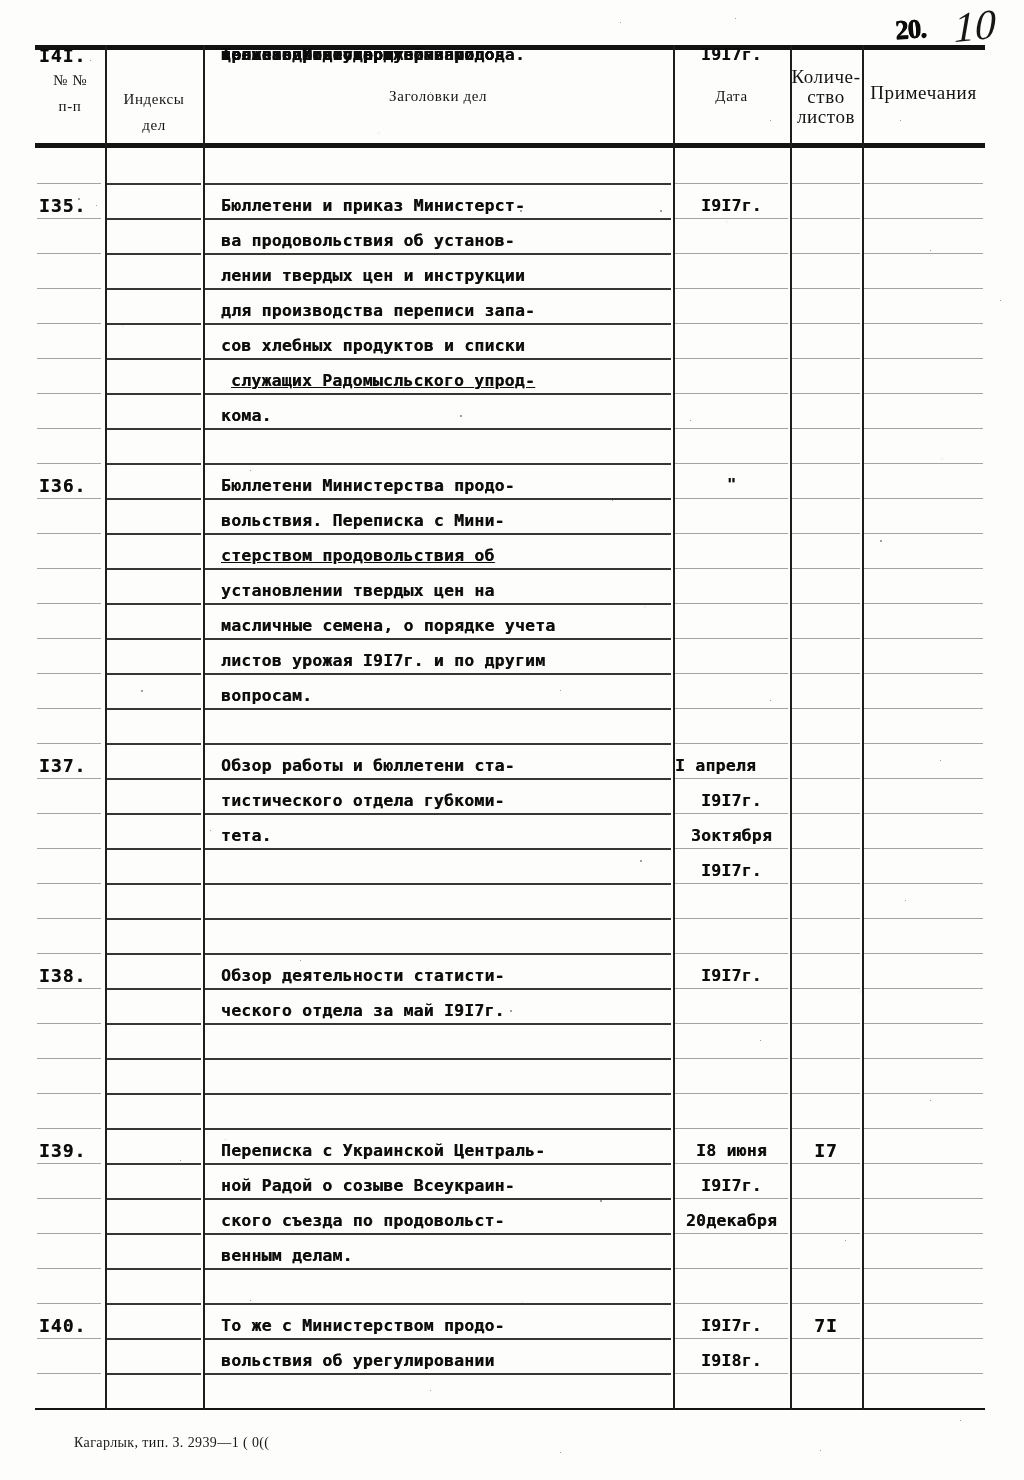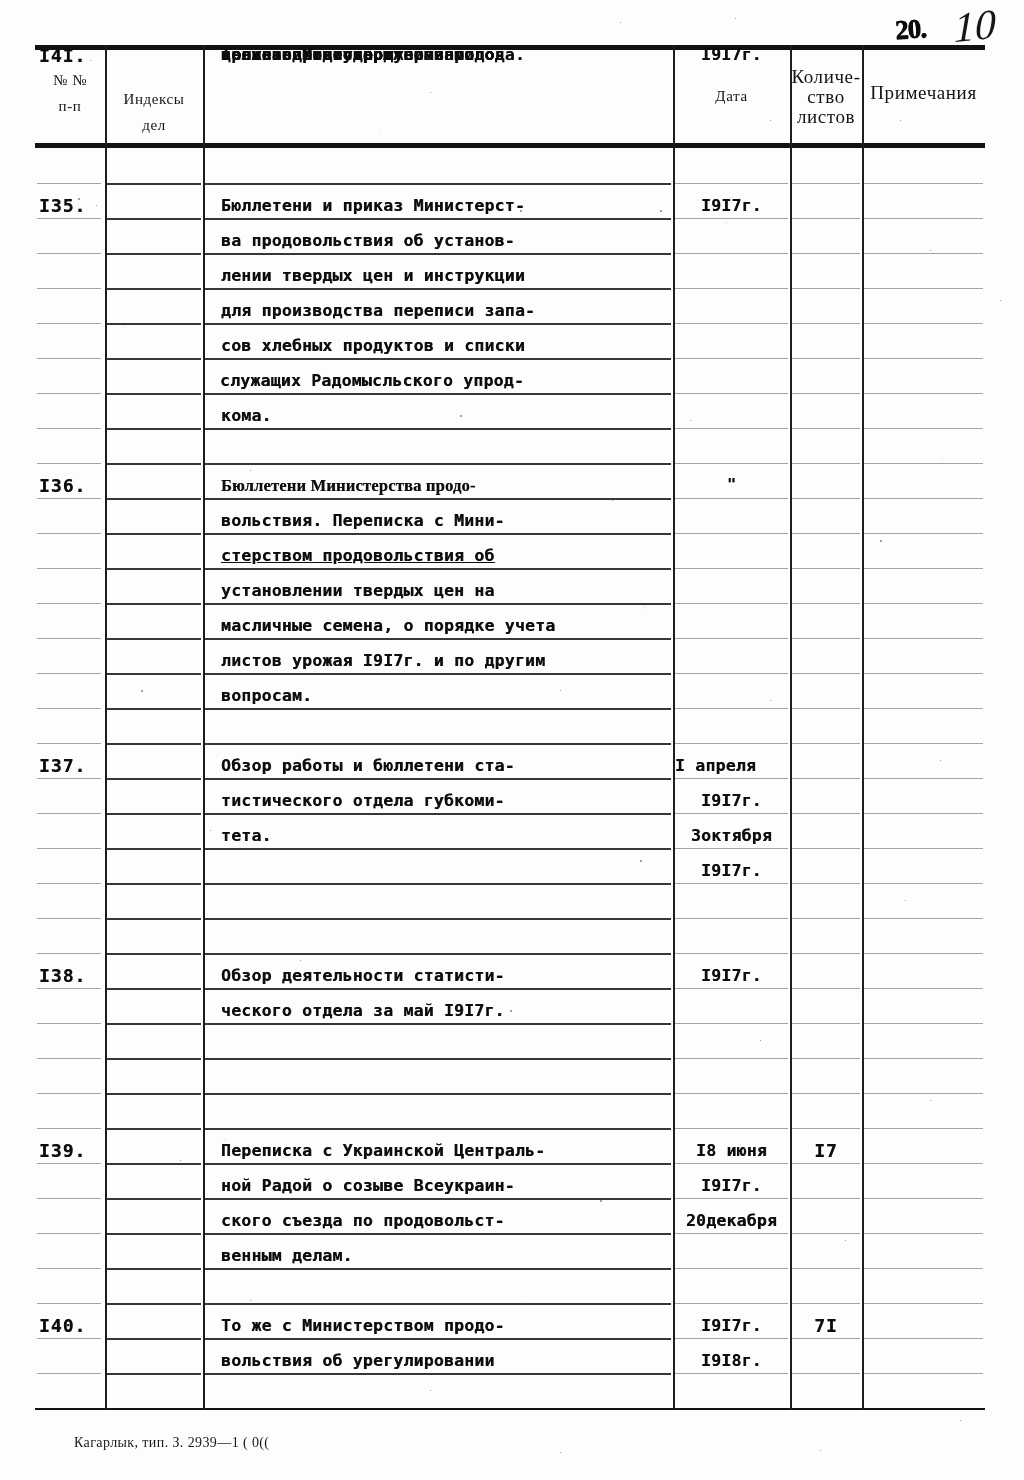--- a/index.html
+++ b/index.html
@@ -200,20 +200,23 @@
     <div class="hcell" style="left:0; top:22px; width:70px;">
       <span class="l1">№  №</span>
       <span class="l2">п-п</span>
     </div>
 
     <div class="hcell" style="left:70px; top:22px; width:98px;margin-top:19px;">
       <span class="l1">Индексы</span>
       <span class="l2">дел</span>
     </div>
 
+    <div class="hcell" style="left:168px; top:38px; width:470px;">
+      <span class="l1">Заголовки дел</span>
+    </div>
 
     <div class="hcell" style="left:638px; top:38px; width:117px;">
       <span class="l1">Дата</span>
     </div>
 
     <div class="hcell small" style="left:755px; top:22px; width:72px;">
       <span class="l1">Количе-</span>
       <span class="l2">ство</span>
       <span class="l2">листов</span>
     </div>
@@ -432,25 +435,25 @@
         <div class="ruleline" style="left: 170px; top: 1328px; width: 466px;"></div>
         <div class="ruleline faint" style="left: 640px; top: 1328px; width: 113px;"></div>
         <div class="ruleline faint" style="left: 757px; top: 1328px; width: 68px;"></div>
         <div class="ruleline faint" style="left: 829px; top: 1328px; width: 119px;"></div>
         <div class="typed num" style="left: 4px; top: 150px;">I35.</div>
         <div class="typed" style="left: 186px; top: 151px;">Бюллетени и приказ Министерст-</div>
         <div class="typed" style="left: 186px; top: 186px;">ва продовольствия об установ-</div>
         <div class="typed" style="left: 186px; top: 221px; text-align: right;">лении твердых цен и инструкции</div>
         <div class="typed" style="left: 186px; top: 256px;">для производства переписи запа-</div>
         <div class="typed" style="left: 186px; top: 291px;">сов хлебных продуктов и списки</div>
-        <div class="typed" style="left: 185px; top: 326px;">служащих Радомысльского упрод-</div>
+        <div class="typed" style="left: 196px; top: 326px; text-decoration: underline;">служащих Радомысльского упрод-</div>
         <div class="typed" style="left: 186px; top: 361px;">кома.</div>
         <div class="typed date" style="left: 640px; width: 113px; text-align: center; top: 151px;">I9I7г.</div>
         <div class="typed num" style="left: 4px; top: 430px;">I36.</div>
-        <div class="typed" style="left: 186px; top: 431px; font-family: Liberation Serif, serif;">Бюллетени Министерства продо-</div>
+        <div class="typed" style="left: 186px; top: 431px;">Бюллетени Министерства продо-</div>
         <div class="typed" style="left: 186px; top: 466px;">вольствия. Переписка с Мини-</div>
         <div class="typed" style="left: 186px; top: 501px; text-decoration: underline;">стерством продовольствия об</div>
         <div class="typed" style="left: 186px; top: 536px;">установлении твердых цен на</div>
         <div class="typed" style="left: 186px; top: 571px;">масличные семена, о порядке учета</div>
         <div class="typed" style="left: 186px; top: 606px;">листов урожая I9I7г. и по другим</div>
         <div class="typed" style="left: 186px; top: 641px;">вопросам.</div>
         <div class="typed date ditto" style="left: 640px; width: 113px; text-align: center; top: 431px;">"</div>
         <div class="typed num" style="left: 4px; top: 710px;">I37.</div>
         <div class="typed" style="left: 186px; top: 711px;">Обзор работы и бюллетени ста-</div>
         <div class="typed" style="left: 186px; top: 746px;">тистического отдела губкоми-</div>

